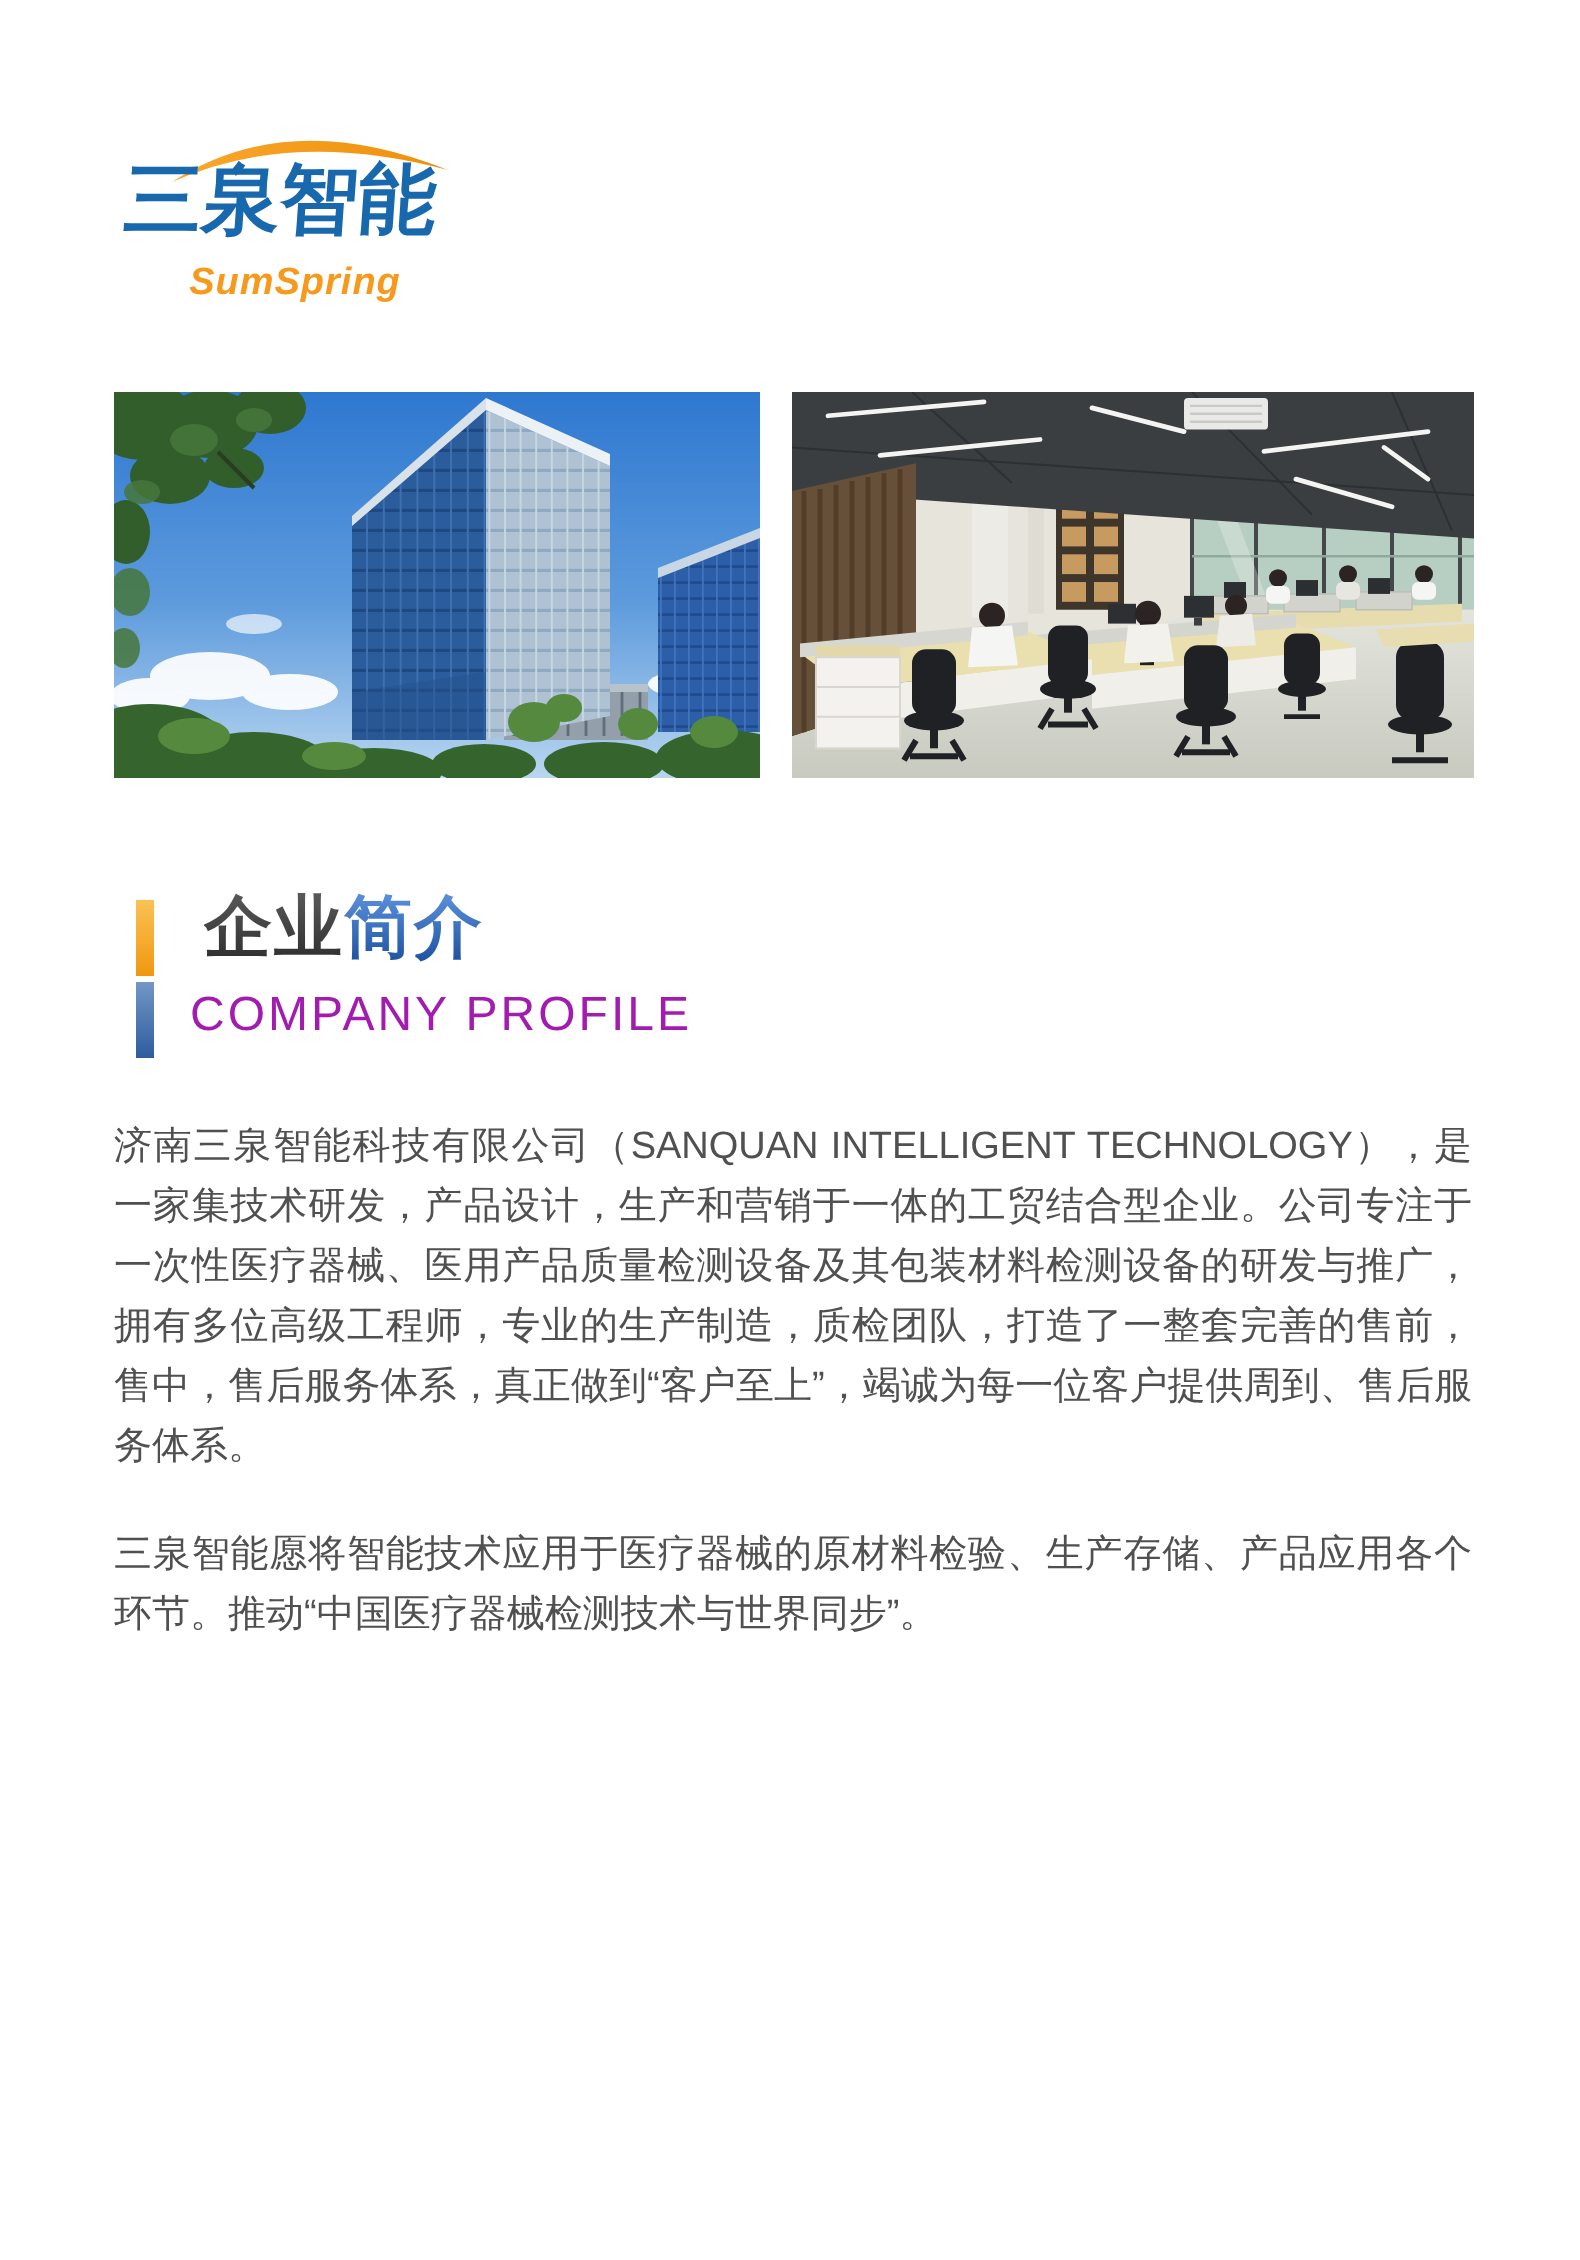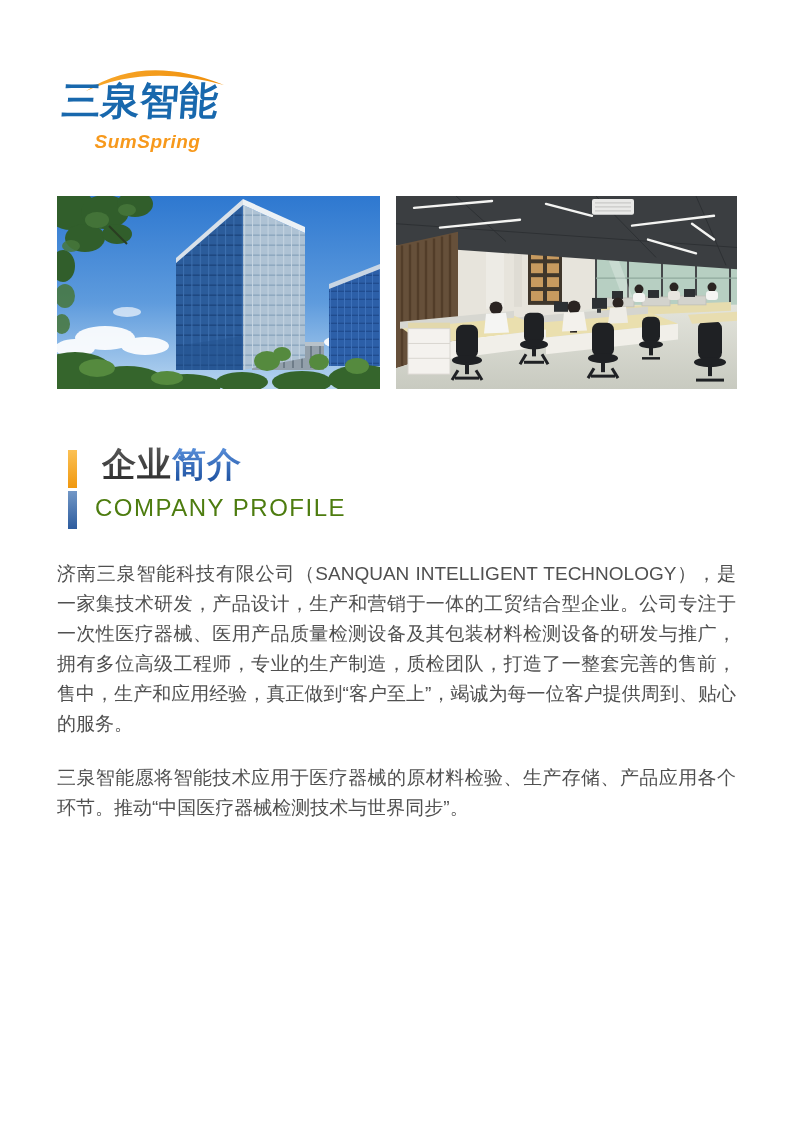--- a/index.html
+++ b/index.html
@@ -39,21 +39,21 @@
     background-image:linear-gradient(180deg,#5a5a5a,#2c2c2c);
     -webkit-background-clip:text;background-clip:text;-webkit-text-fill-color:transparent;
   }
   .title-blue{
     color:#2d69b6;
     background-image:linear-gradient(180deg,#5d93de,#1b4f9e);
     -webkit-background-clip:text;background-clip:text;-webkit-text-fill-color:transparent;
   }
   .section-subtitle{
     position:absolute;left:27px;top:48px;font-size:24px;font-weight:400;
-    color:#4d7c0f;letter-spacing:1.5px;white-space:nowrap;
+    color:#a21caf;letter-spacing:1.5px;white-space:nowrap;
   }
   
   .content{position:absolute;left:57px;top:559px;width:679px;}
   .content p{
     margin:0 0 24px 0;font-size:19px;line-height:30px;color:#505050;
     text-align:justify;text-justify:inter-ideograph;font-weight:400;
   }
   .content p:last-child{margin-bottom:0;}
 </style>
 </head>
@@ -332,15 +332,15 @@
 </div>
 
 <div class="section-header">
   <div class="accent accent-orange"></div>
   <div class="accent accent-blue"></div>
   <div class="section-title"><span class="title-dark">企业</span><span class="title-blue">简介</span></div>
   <div class="section-subtitle">COMPANY PROFILE</div>
 </div>
 
 <div class="content">
-  <p>济南三泉智能科技有限公司（SANQUAN INTELLIGENT TECHNOLOGY），是一家集技术研发，产品设计，生产和营销于一体的工贸结合型企业。公司专注于一次性医疗器械、医用产品质量检测设备及其包装材料检测设备的研发与推广，拥有多位高级工程师，专业的生产制造，质检团队，打造了一整套完善的售前，售中，生产和应用经验，真正做到“客户至上”，竭诚为每一位客户提供周到、贴心的服务。</p>
+  <p>济南三泉智能科技有限公司（SANQUAN INTELLIGENT TECHNOLOGY），是一家集技术研发，产品设计，生产和营销于一体的工贸结合型企业。公司专注于一次性医疗器械、医用产品质量检测设备及其包装材料检测设备的研发与推广，拥有多位高级工程师，专业的生产制造，质检团队，打造了一整套完善的售前，售中，售后服务体系，真正做到“客户至上”，竭诚为每一位客户提供周到、售后服务体系。</p>
   <p>三泉智能愿将智能技术应用于医疗器械的原材料检验、生产存储、产品应用各个环节。推动“中国医疗器械检测技术与世界同步”。</p>
 </div>
 
 </body></html>

